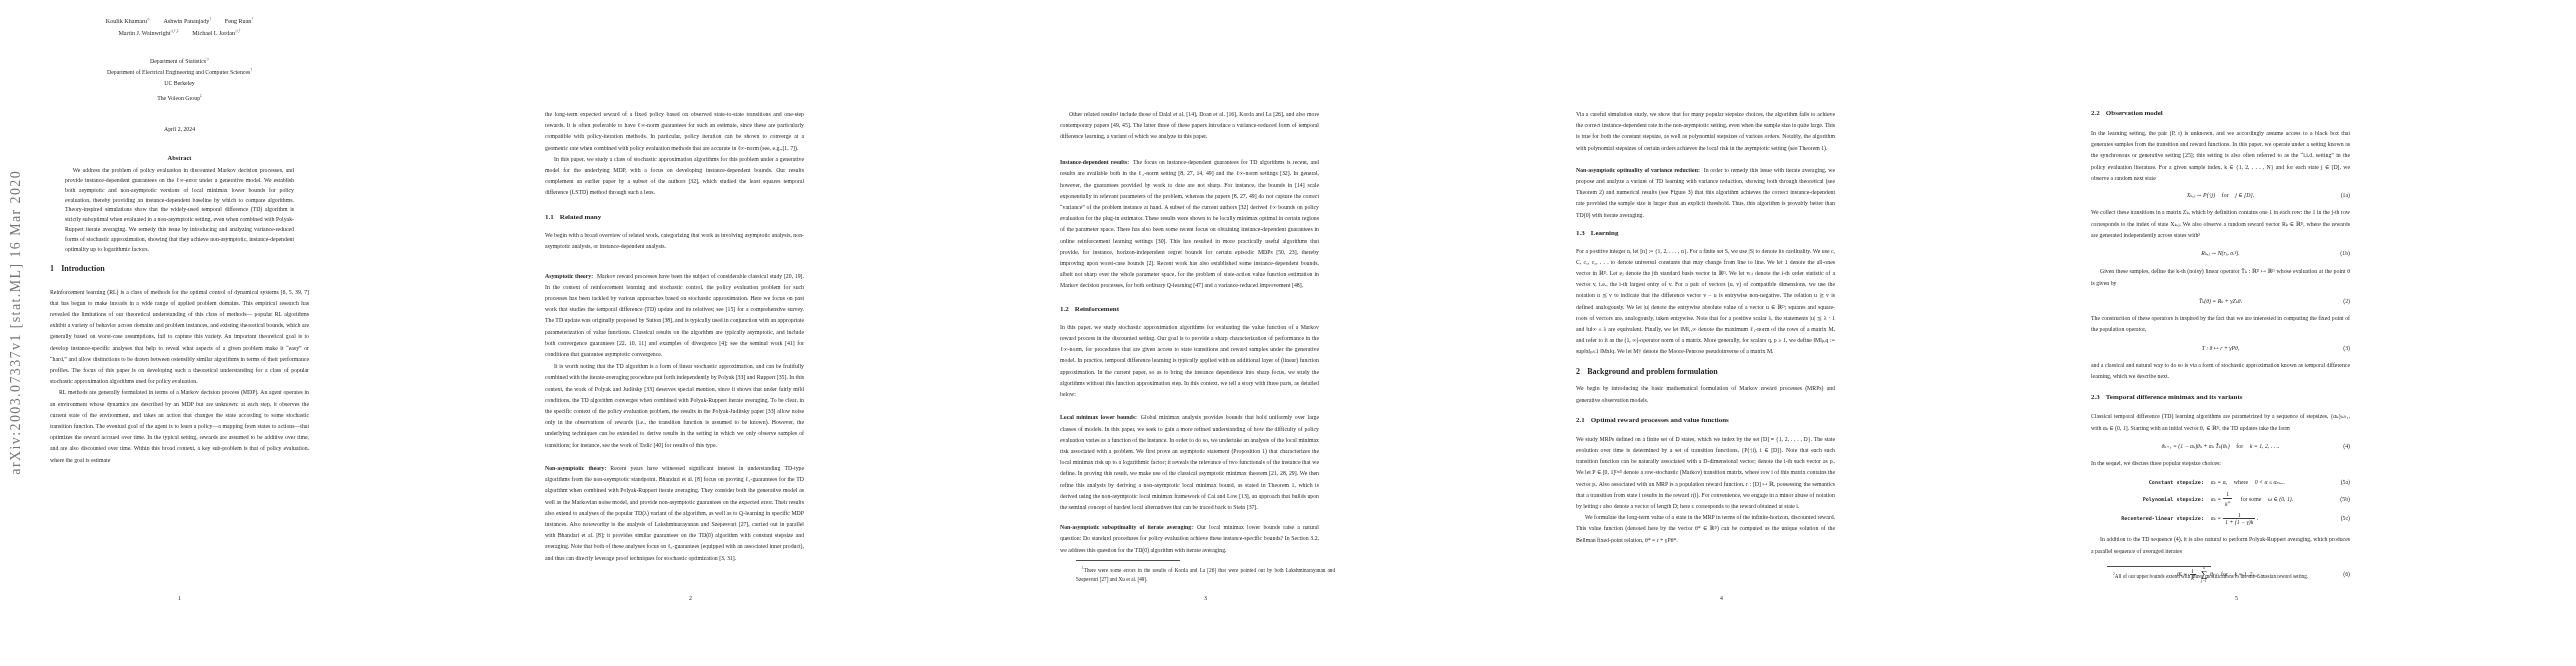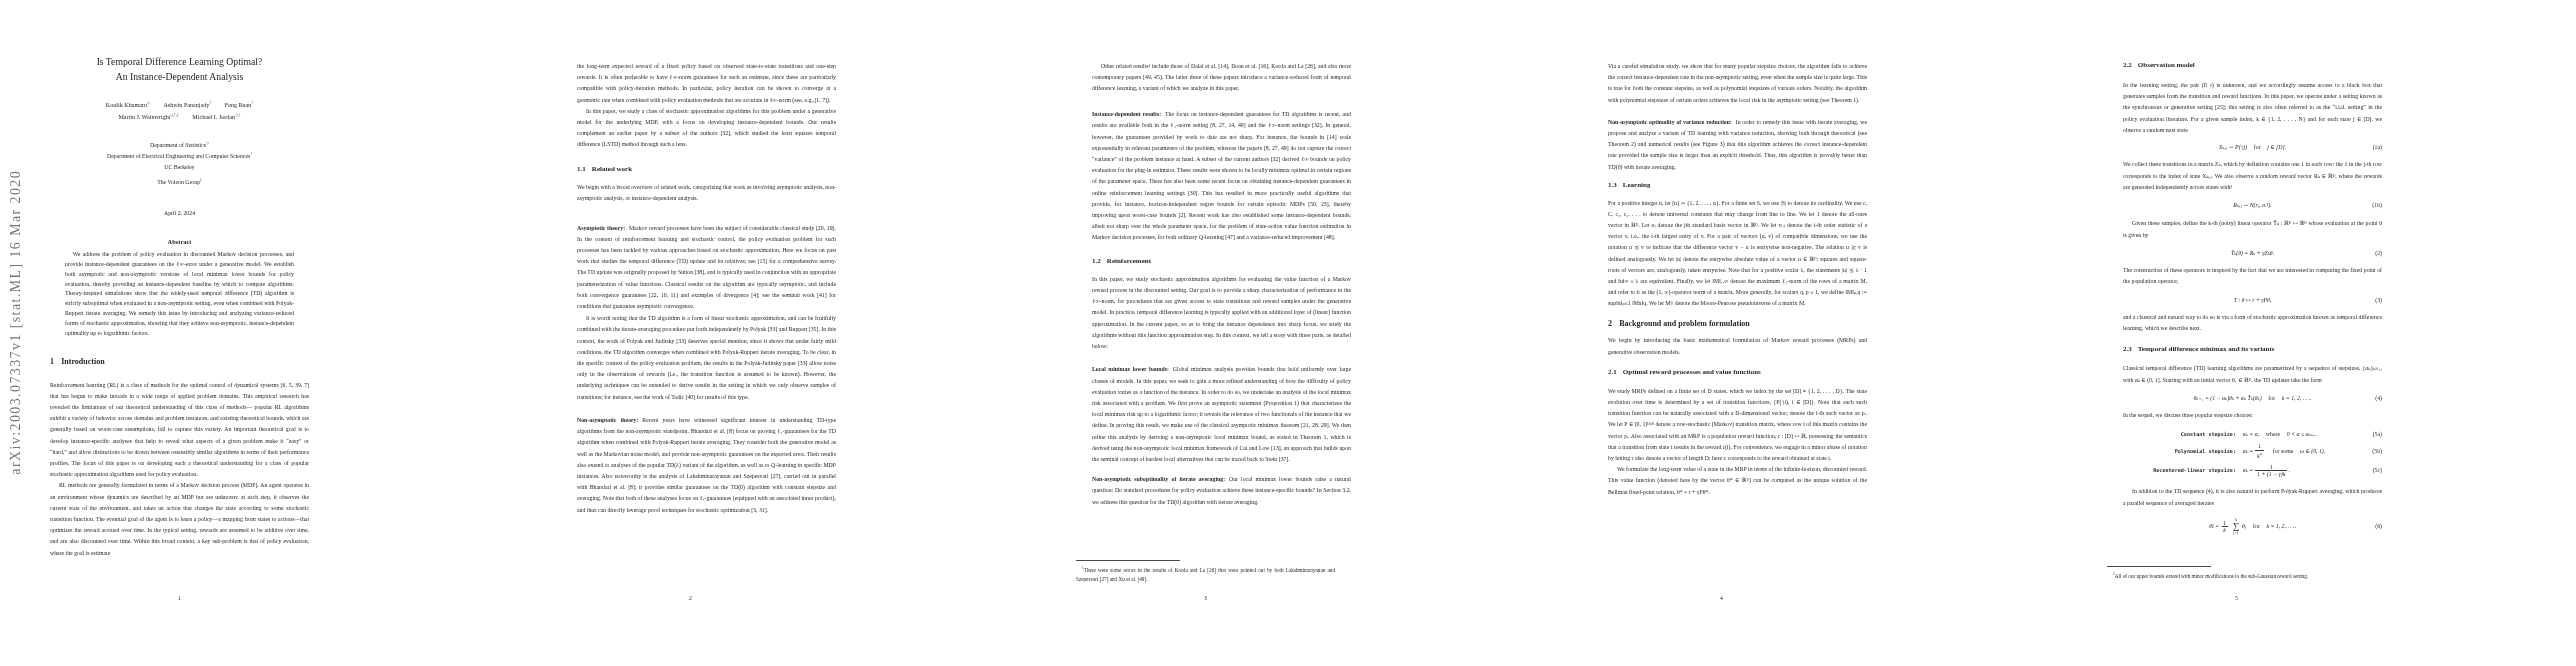--- a/index.html
+++ b/index.html
@@ -5,21 +5,21 @@
   * { box-sizing: border-box; }
   html,body { margin:0; padding:0; }
   body {
     width:2576px; height:667px; position:relative; background:#ffffff;
     font-family:"Liberation Serif","DejaVu Serif","DejaVu Sans",serif;
     color:#262626; overflow:hidden;
   }
   .page { position:absolute; top:0; width:515px; height:667px; background:#fff; }
   #page1{left:0} #page2{left:515px} #page3{left:1030px} #page4{left:1546px} #page5{left:2061px}
   .col { position:absolute; top:0; width:259px; }
-  .col1 { left:50px; } .coln { left:62px; }
+  .col1 { left:50px; } .coln { left:30px;margin-top:48px; }
 
   .wm { position:absolute; left:-168px; top:315px; width:367px; height:14.5px;
         transform:rotate(-90deg); text-align:center; white-space:nowrap;
         font-size:14px; letter-spacing:1.4px; color:#767676; }
 
   .title { text-align:center; font-size:9.7px; line-height:15px; margin:0; font-weight:normal; }
   .authors { text-align:center; font-size:6.1px; line-height:12.2px; }
   .authors .au { margin:0 6.1px; white-space:nowrap; }
   sup.mark { font-size:3.6px; vertical-align:super; line-height:0; }
   .affil { text-align:center; font-size:5.8px; line-height:11.3px; }
@@ -64,24 +64,20 @@
   .sum { display:inline-flex; flex-direction:column; align-items:center; margin:0 2.8px;
          font-size:3.9px; line-height:4.4px; }
   .sum .s-sym { font-size:9px; line-height:8.3px; font-style:normal; }
 </style>
 </head>
 <body>
 
 <div class="page" id="page1">
   <div class="wm">arXiv:2003.07337v1  [stat.ML]  16 Mar 2020</div>
   <div class="col col1">
-    <h1 class="title" style="margin-top:54px">
-      <span>Is Temporal Difference Learning Optimal?</span><br>
-      <span>An Instance-Dependent Analysis</span>
-    </h1>
     <div class="authors" style="margin-top:14.5px">
       <div>
         <span class="au"><span>Koulik Khamaru</span><sup class="mark">◇</sup></span>
         <span class="au"><span>Ashwin Pananjady</span><sup class="mark">†</sup></span>
         <span class="au"><span>Feng Ruan</span><sup class="mark">†</sup></span>
       </div>
       <div>
         <span class="au"><span>Martin J. Wainwright</span><sup class="mark">◇,†,‡</sup></span>
         <span class="au"><span>Michael I. Jordan</span><sup class="mark">◇,†</sup></span>
       </div>
@@ -90,35 +86,35 @@
       <div><span>Department of Statistics</span><sup class="mark">◇</sup></div>
       <div><span>Department of Electrical Engineering and Computer Sciences</span><sup class="mark">†</sup></div>
       <div>UC Berkeley</div>
     </div>
     <div class="cline" style="margin-top:5.6px"><span>The Voleon Group</span><sup class="mark">‡</sup></div>
     <div class="cline" style="margin-top:24.5px">April 2, 2024</div>
 
     <div class="abs-h" style="margin-top:22px">Abstract</div>
     <p class="abstract" style="margin-top:5.6px">We address the problem of policy evaluation in discounted Markov decision processes, and provide instance-dependent guarantees on the ℓ∞-error under a generative model. We establish both asymptotic and non-asymptotic versions of local minimax lower bounds for policy evaluation, thereby providing an instance-dependent baseline by which to compare algorithms. Theory-inspired simulations show that the widely-used temporal difference (TD) algorithm is strictly suboptimal when evaluated in a non-asymptotic setting, even when combined with Polyak-Ruppert iterate averaging. We remedy this issue by introducing and analyzing variance-reduced forms of stochastic approximation, showing that they achieve non-asymptotic, instance-dependent optimality up to logarithmic factors.</p>
 
-    <h2 class="sec-h" style="margin-top:19px">
+    <h2 class="sec-h" style="margin-top:10px">
       <span class="num">1</span><span>Introduction</span>
     </h2>
     <p class="bp" style="margin-top:13.3px">Reinforcement learning (RL) is a class of methods for the optimal control of dynamical systems [6, 5, 39, 7] that has begun to make inroads in a wide range of applied problem domains. This empirical research has revealed the limitations of our theoretical understanding of this class of methods— popular RL algorithms exhibit a variety of behavior across domains and problem instances, and existing theoretical bounds, which are generally based on worst-case assumptions, fail to capture this variety. An important theoretical goal is to develop instance-specific analyses that help to reveal what aspects of a given problem make it “easy” or “hard,” and allow distinctions to be drawn between ostensibly similar algorithms in terms of their performance profiles. The focus of this paper is on developing such a theoretical understanding for a class of popular stochastic approximation algorithms used for policy evaluation.</p>
     <p class="bp ind">RL methods are generally formulated in terms of a Markov decision process (MDP). An agent operates in an environment whose dynamics are described by an MDP but are unknown: at each step, it observes the current state of the environment, and takes an action that changes the state according to some stochastic transition function. The eventual goal of the agent is to learn a policy—a mapping from states to actions—that optimizes the reward accrued over time. In the typical setting, rewards are assumed to be additive over time, and are also discounted over time. Within this broad context, a key sub-problem is that of policy evaluation, where the goal is estimate</p>
   </div>
   <div class="pageno pn1">1</div>
 </div>
 
 <div class="page" id="page2">
   <div class="col coln">
     <p class="bp" style="margin-top:61px">the long-term expected reward of a fixed policy based on observed state-to-state transitions and one-step rewards. It is often preferable to have ℓ∞-norm guarantees for such an estimate, since these are particularly compatible with policy-iteration methods. In particular, policy iteration can be shown to converge at a geometric rate when combined with policy evaluation methods that are accurate in ℓ∞-norm (see, e.g.,[1, 7]).</p>
     <p class="bp ind">In this paper, we study a class of stochastic approximation algorithms for this problem under a generative model for the underlying MDP, with a focus on developing instance-dependent bounds. Our results complement an earlier paper by a subset of the authors [32], which studied the least squares temporal difference (LSTD) method through such a lens.</p>
     <h3 class="sub-h" style="margin-top:14.5px">
-      <span class="num">1.1</span><span>Related work</span>
+      <span class="num">1.1</span><span>Related many</span>
     </h3>
     <p class="bp" style="margin-top:9px">We begin with a broad overview of related work, categorizing that work as involving asymptotic analysis, non-asymptotic analysis, or instance-dependent analysis.</p>
     <p class="bp" style="margin-top:18px"><b class="runin">Asymptotic theory:</b><span>Markov reward processes have been the subject of considerable classical study [20, 19]. In the context of reinforcement learning and stochastic control, the policy evaluation problem for such processes has been tackled by various approaches based on stochastic approximation. Here we focus on past work that studies the temporal difference (TD) update and its relatives; see [15] for a comprehensive survey. The TD update was originally proposed by Sutton [38], and is typically used in conjunction with an appropriate parameterization of value functions. Classical results on the algorithm are typically asymptotic, and include both convergence guarantees [22, 10, 11] and examples of divergence [4]; see the seminal work [41] for conditions that guarantee asymptotic convergence.</span></p>
     <p class="bp ind" style="margin-top:1.1px">It is worth noting that the TD algorithm is a form of linear stochastic approximation, and can be fruitfully combined with the iterate-averaging procedure put forth independently by Polyak [33] and Ruppert [35]. In this context, the work of Polyak and Juditsky [33] deserves special mention, since it shows that under fairly mild conditions, the TD algorithm converges when combined with Polyak-Ruppert iterate averaging. To be clear, in the specific context of the policy evaluation problem, the results in the Polyak-Juditsky paper [33] allow noise only in the observations of rewards (i.e., the transition function is assumed to be known). However, the underlying techniques can be extended to derive results in the setting in which we only observe samples of transitions; for instance, see the work of Tadic [40] for results of this type.</p>
     <p class="bp" style="margin-top:12.2px"><b class="runin">Non-asymptotic theory:</b><span>Recent years have witnessed significant interest in understanding TD-type algorithms from the non-asymptotic standpoint. Bhandari et al. [8] focus on proving ℓ₂-guarantees for the TD algorithm when combined with Polyak-Ruppert iterate averaging. They consider both the generative model as well as the Markovian noise model, and provide non-asymptotic guarantees on the expected error. Their results also extend to analyses of the popular TD(λ) variant of the algorithm, as well as to Q-learning in specific MDP instances. Also noteworthy is the analysis of Lakshminarayanan and Szepesvari [27], carried out in parallel with Bhandari et al. [8]; it provides similar guarantees on the TD(0) algorithm with constant stepsize and averaging. Note that both of these analyses focus on ℓ₂-guarantees (equipped with an associated inner product), and thus can directly leverage proof techniques for stochastic optimization [3, 31].</span></p>
   </div>
   <div class="pageno pnn">2</div>
 </div>
 
 <div class="page" id="page3">

